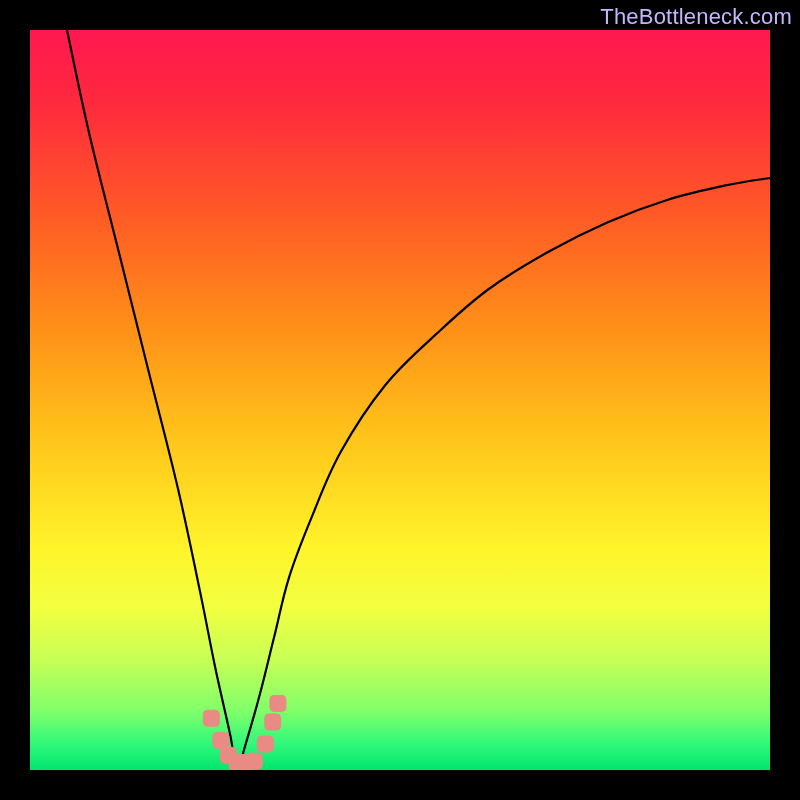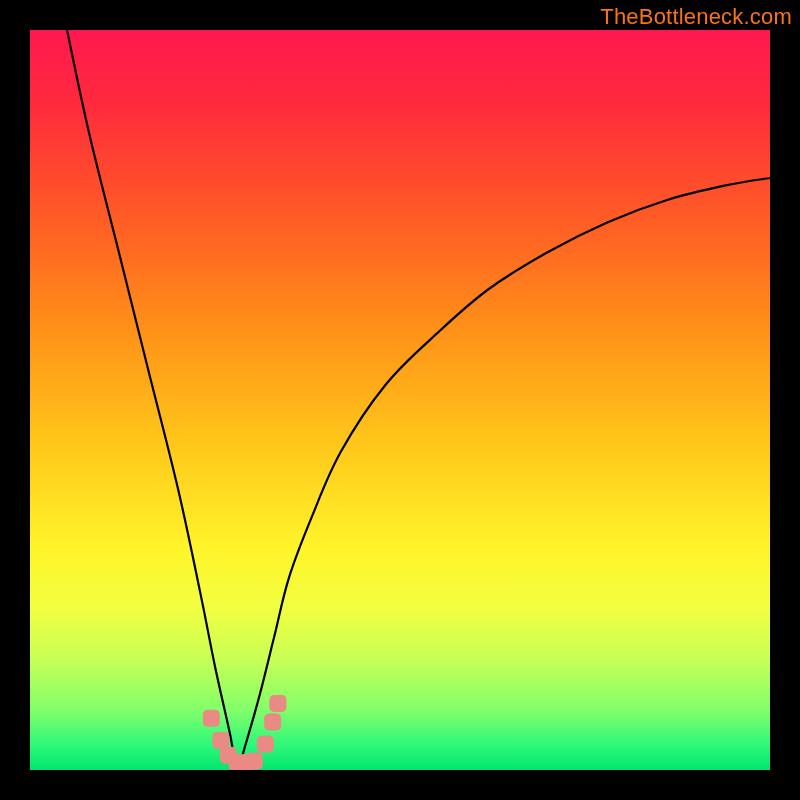--- a/index.html
+++ b/index.html
@@ -21,21 +21,21 @@
     left: 30px;
     top: 30px;
     width: 740px;
     height: 740px;
     overflow: hidden;
   }
   .watermark {
     position: absolute;
     top: 4px;
     right: 8px;
-    color: #f97316;
+    color: #c4b5fd;
     font-size: 22px;
     font-weight: 400;
     letter-spacing: 0.2px;
   }
 </style>
 </head>
 <body>
 
 <div class="frame">
   <div class="plot">

